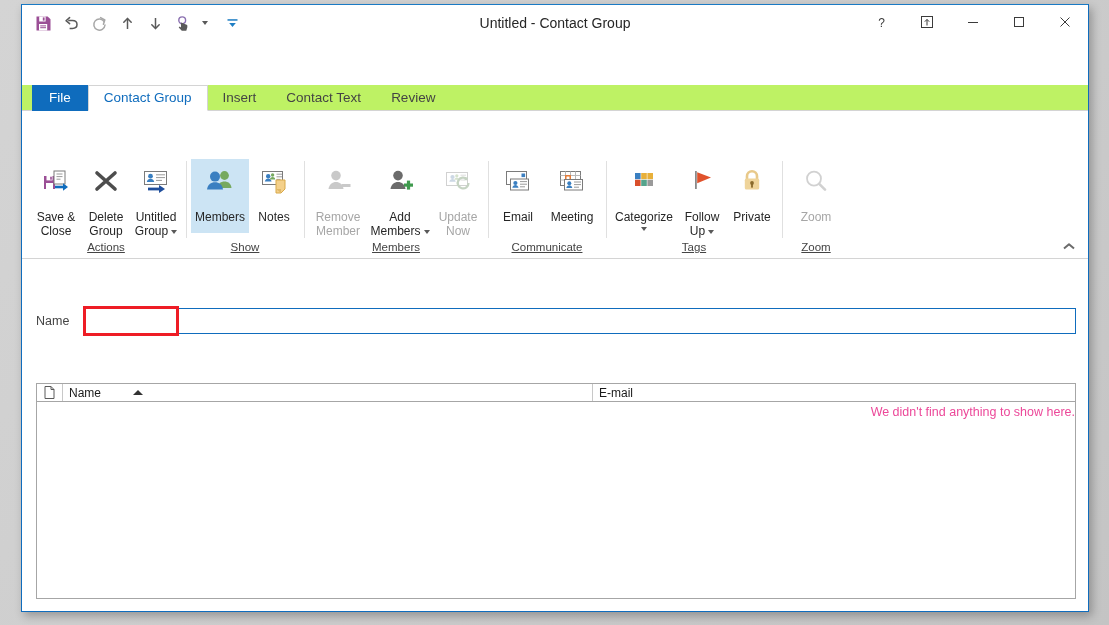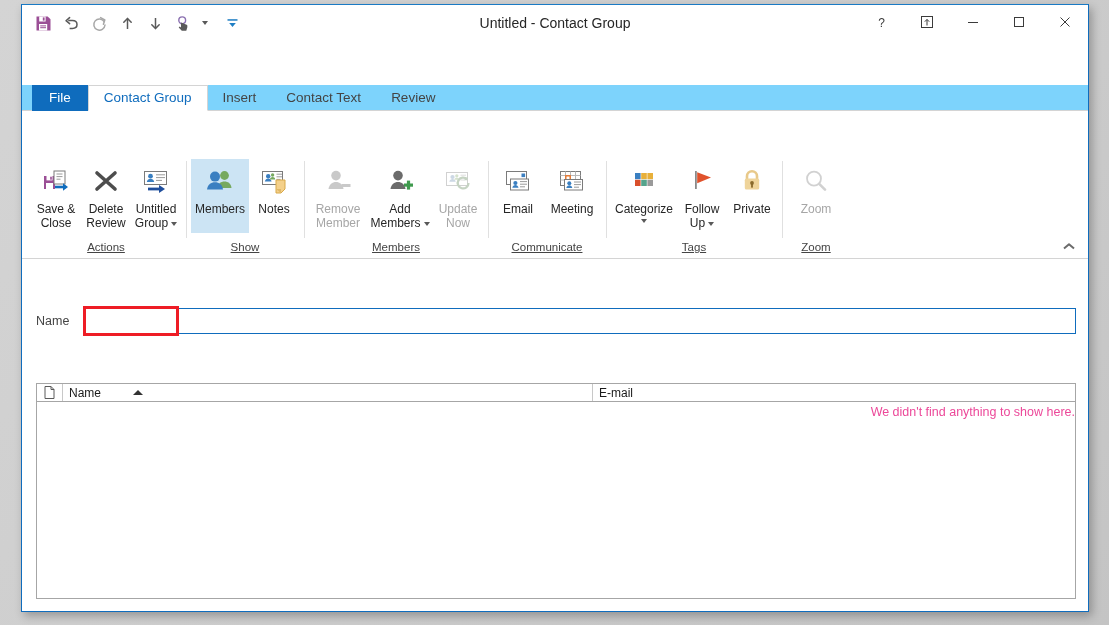--- a/index.html
+++ b/index.html
@@ -62,21 +62,21 @@
     display: flex; align-items: center; justify-content: center;
     color: #3b3b3b;
   }
 
   
   .tabstrip {
     height: 26px; flex: 0 0 26px;
     position: relative;
     display: flex; align-items: flex-end;
     padding-left: 10px;
-    background: #7dd3fc;
+    background: #bef264;
   }
   .tabstrip::after {
     content: ""; position: absolute; left: 0; right: 0; bottom: 0;
     height: 1px; background: #d4d4d4;
   }
   .tab-file {
     height: 26px; padding: 0 17px;
     background: #0f6cbd; color: #ffffff;
     font-size: 13.5px; line-height: 26px;
     position: relative; z-index: 2;
@@ -124,21 +124,21 @@
   }
   .rbtn {
     width: 58px; min-height: 74px;
     display: flex; flex-direction: column; align-items: center;
     padding-top: 6px;
     text-align: center;
     color: #262626;
   }
   .rbtn .ico { height: 34px; display:flex; align-items:center; justify-content:center; }
   .rbtn .lbl {
-    font-size: 12px; line-height: 14px; margin-top: 3px;
+    font-size: 12px; line-height: 14px; margin-top: 11px;
     word-break: normal;
   }
   .rbtn.disabled { color: #a6a6a6; }
   .rbtn.disabled .ico { opacity: .45; }
   .rbtn.selected { background: #cce4f4; }
   .rbtn.w50 { width: 50px; }
   .rbtn.w66 { width: 66px; }
   .caret-dn {
     display: inline-block; vertical-align: middle;
     width: 0; height: 0; margin-left: 3px;
@@ -339,21 +339,21 @@
             </svg>
           </span>
           <span class="lbl">Save &amp; Close</span>
         </div>
         <div class="rbtn w50">
           <span class="ico">
             <svg width="30" height="30" viewBox="0 0 30 30">
               <path d="M6 6 24 22M24 6 6 22" stroke="#4d4d4d" stroke-width="3.6" stroke-linecap="round"></path>
             </svg>
           </span>
-          <span class="lbl">Delete Review</span>
+          <span class="lbl">Delete Group</span>
         </div>
         <div class="rbtn w50">
           <span class="ico">
             <svg width="30" height="30" viewBox="0 0 30 30">
               <rect x="3.5" y="4.5" width="22" height="13" fill="#fff" stroke="#7b7b7b"></rect>
               <circle cx="9.5" cy="9.2" r="2.4" fill="#3a7fc1"></circle>
               <path d="M5.8 15c.4-2.3 2-3.3 3.7-3.3s3.3 1 3.7 3.3z" fill="#3a7fc1"></path>
               <path d="M15 7.8h9M15 10.6h9M15 13.4h6" stroke="#9a9a9a"></path>
               <path d="M7 22h13" stroke="#1f4e9c" stroke-width="2.8"></path>
               <path d="M18 18 24 22l-6 4z" fill="#1f4e9c"></path>

